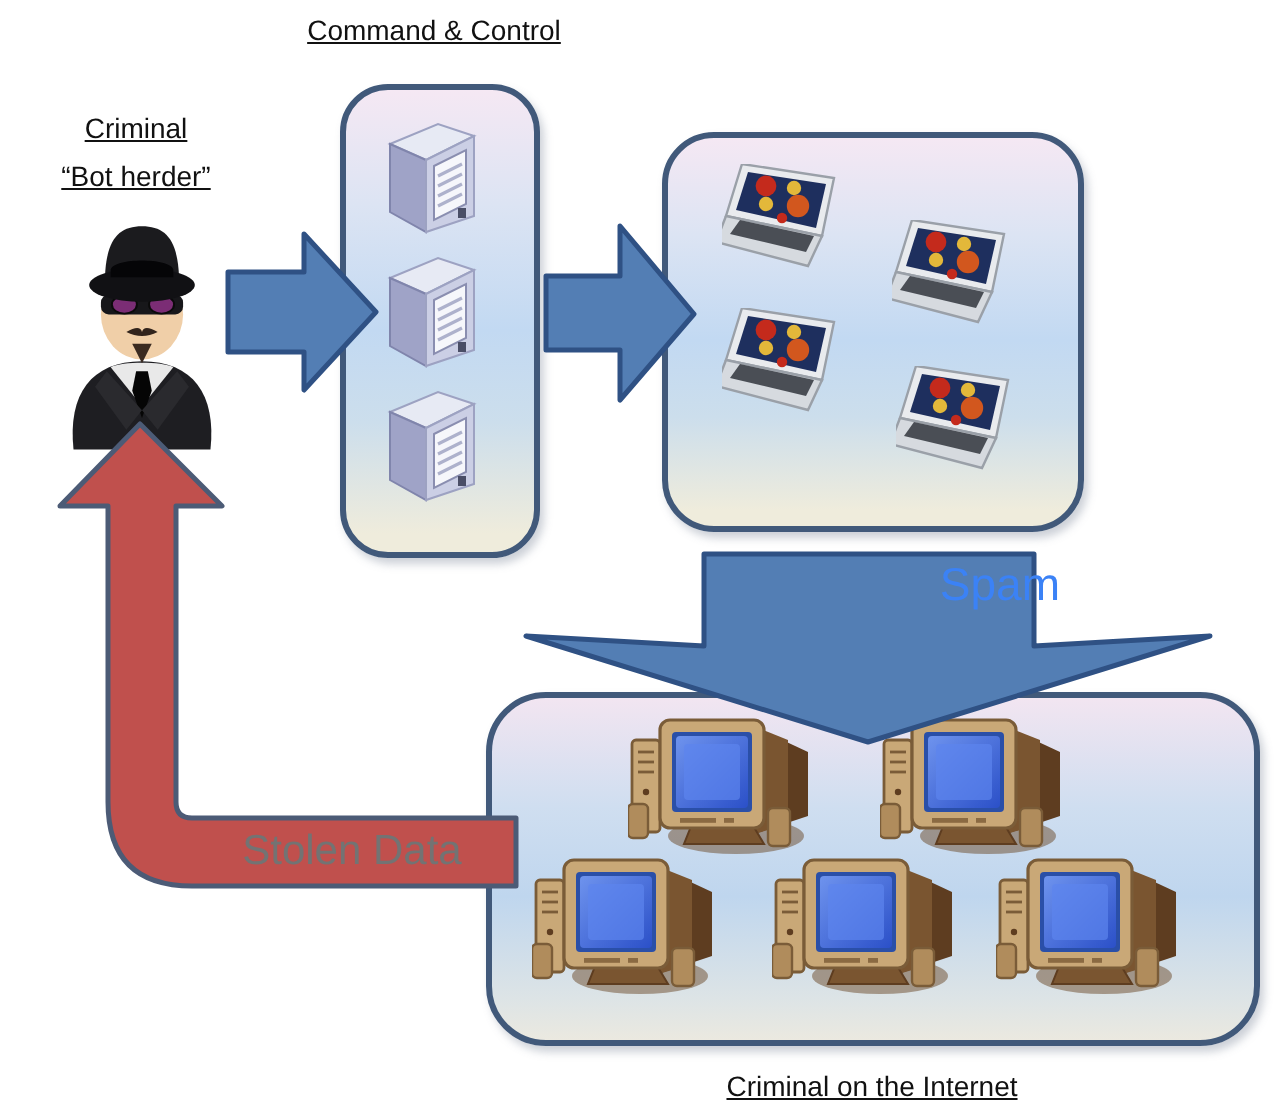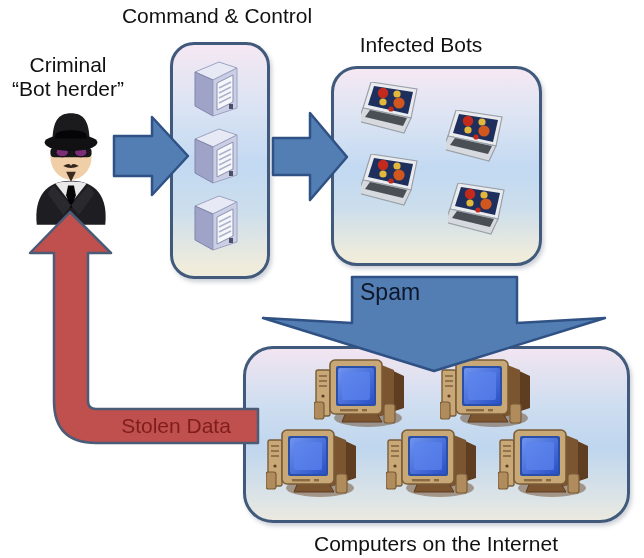--- a/index.html
+++ b/index.html
@@ -1,40 +1,40 @@
 <!DOCTYPE html>
 <html><head>
 <meta charset="utf-8">
 <style>
   html,body { margin:0; padding:0; background:#ffffff; }
   .canvas {
     position:relative; width:644px; height:558px; background:#ffffff;
     font-family:"Liberation Sans", sans-serif; overflow:hidden;
   }
   .lbl {
-    position:absolute; color:#111; font-size:21px; line-height:23px;
-    text-align:center; letter-spacing:0px; white-space:nowrap;
+    position:absolute; color:#111; font-size:14px; line-height:23px;
+    text-align:center; letter-spacing:0px; white-space:nowrap;text-decoration:underline;
   }
   .gbox {
     position:absolute; border:3px solid #41597A; border-radius:26px;
     background:linear-gradient(180deg,#F5E8F3 0%,#DCE4F3 25%,#C2D9F2 52%,#CCDEEC 72%,#EFECDC 96%);
     box-shadow:2px 3px 4px rgba(110,120,140,0.35);
   }
   .gbox.net {
     border-radius:30px;
     background:linear-gradient(180deg,#F2E5F1 0%,#CFDEF0 32%,#BFD6EE 58%,#DDE4E6 88%,#EBE9E0 100%);
   }
   .icon { position:absolute; }
   svg.arrows { position:absolute; left:0; top:0; }
   .arrow-text {
-    position:absolute; color:#0f172a; text-align:left;
+    position:absolute; color:#3b82f6; text-align:right;
     font-size:23px; line-height:28px;
   }
   .stolen-text {
-    position:absolute; color:#7f1d1d; text-align:center;
+    position:absolute; color:#737373; text-align:center;
     font-size:21px; line-height:24px;
   }
 </style>
 </head>
 <body>
 
 <div class="canvas">
 
   <svg width="0" height="0" style="position:absolute" aria-hidden="true">
     <defs>
@@ -106,22 +106,21 @@
     </defs>
   </svg>
 
   <div class="gbox" style="left:170px; top:42px; width:94px; height:231px; border-radius:24px;"></div>
   <div class="gbox" style="left:331px; top:66px; width:205px; height:194px;"></div>
   <div class="gbox net" style="left:243px; top:346px; width:381px; height:171px;"></div>
 
   <div class="lbl" style="left:92px; top:4px; width:250px;">Command &amp; Control</div>
   <div class="lbl" style="left:0px; top:77px; width:136px;">“Bot herder”</div>
   <div class="lbl" style="left:0px; top:53px; width:136px;">Criminal</div>
-  <div class="lbl" style="left:331px; top:33px; width:180px;">Infected Bots</div>
-  <div class="lbl" style="left:286px; top:532px; width:300px;">Computers on the Internet</div>
+  <div class="lbl" style="left:286px; top:532px; width:300px;">Criminal on the Internet</div>
 
   <svg class="icon" style="left:26px; top:104px;" width="90" height="124" viewBox="0 0 92 124">
       <use href="#sym-criminal"></use>
     </svg>
 
   <svg class="icon" style="left:186px; top:56px;" width="62" height="62" viewBox="0 0 60 62">
       <use href="#sym-server"></use>
     </svg>
   <svg class="icon" style="left:186px; top:123px;" width="62" height="62" viewBox="0 0 60 62">
       <use href="#sym-server"></use>

